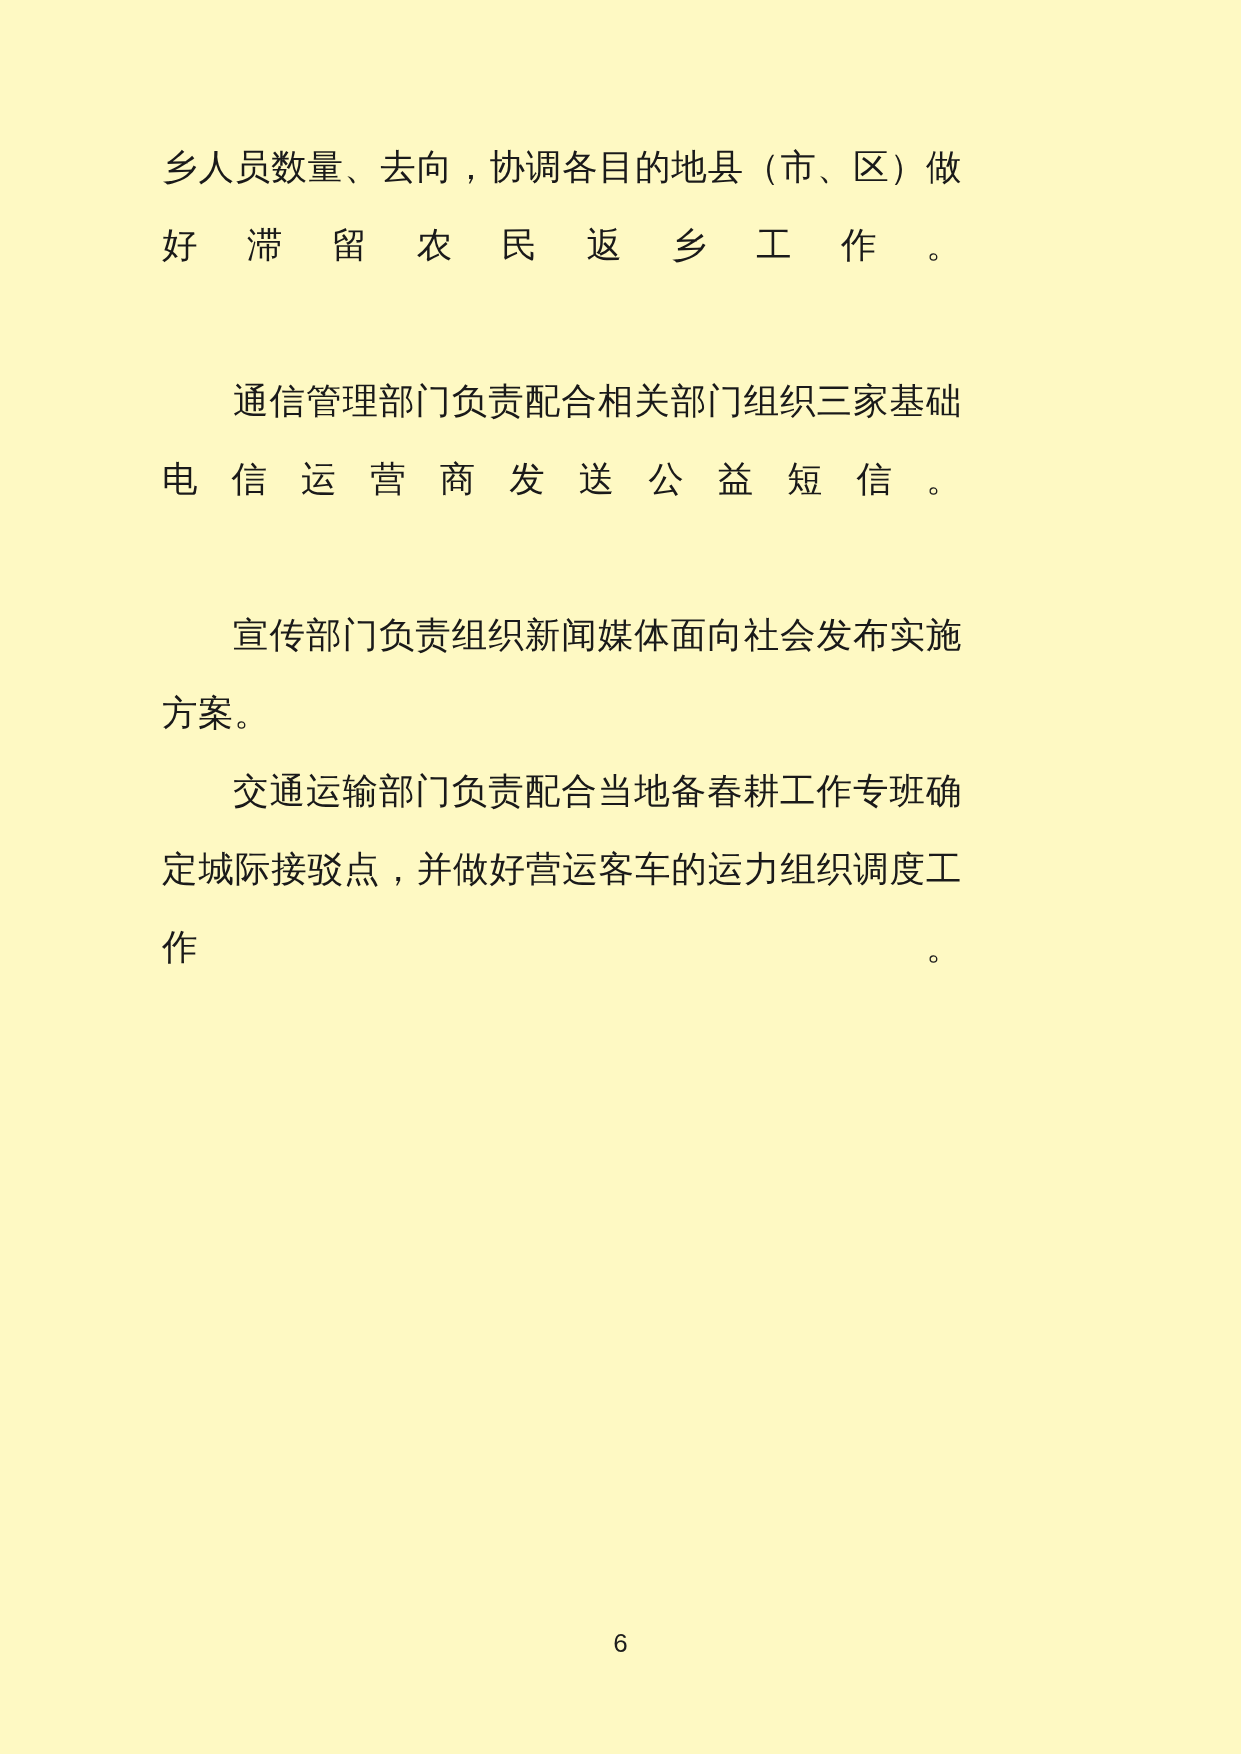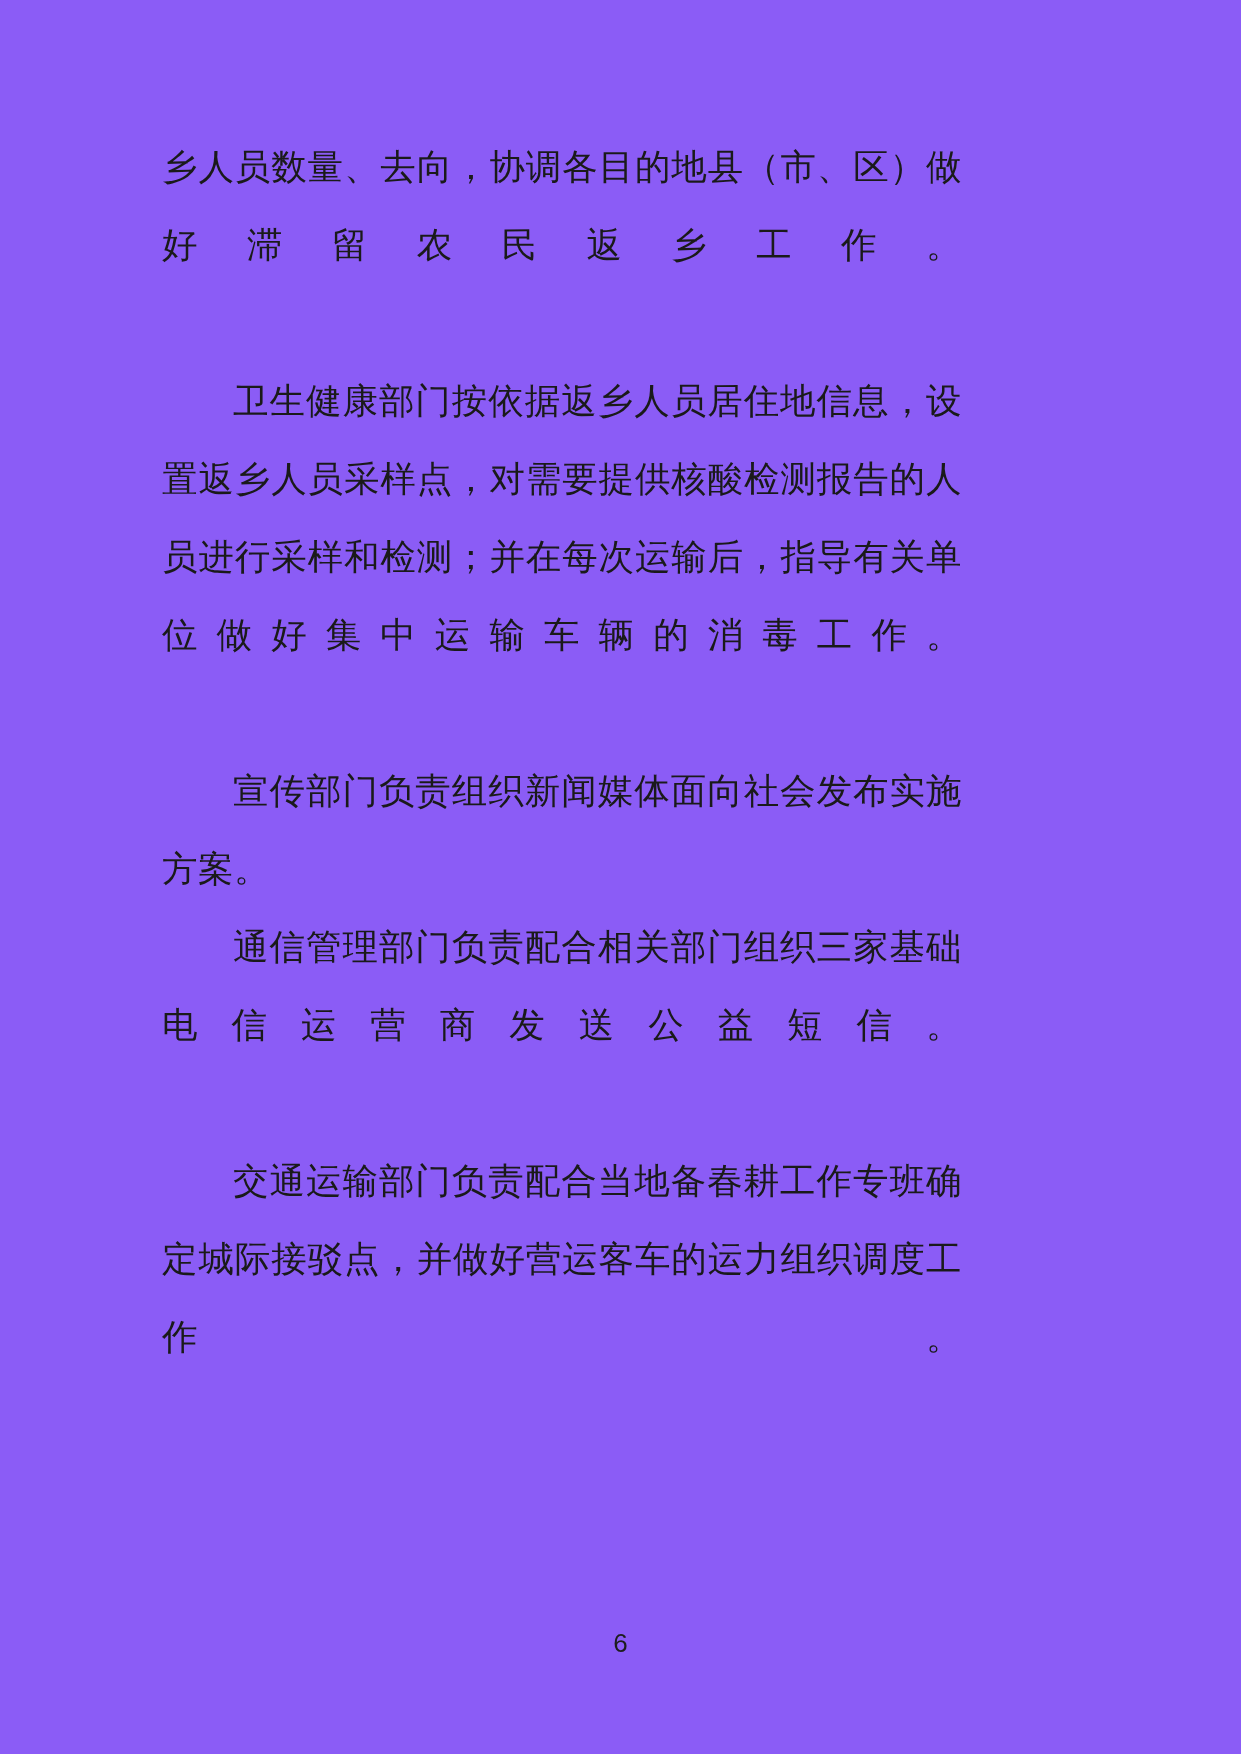--- a/index.html
+++ b/index.html
@@ -14,21 +14,21 @@
     font-family: "Liberation Serif", "DejaVu Serif", serif;
     color: #161616;
     overflow: hidden;
   }
 
   #page {
     position: absolute;
     left: 0; top: 0;
     width: 1241px;
     height: 1754px;
-    background: #8b5cf6;
+    background: #fef9c3;
   }
 
   
   #content {
     position: absolute;
     left: 162px;
     top: 128px;
     width: 800px;
   }
 
@@ -68,26 +68,25 @@
 </style>
 </head>
 <body>
 
 <div id="page">
 
   <div id="content">
 
     <p class="p stretch">乡人员数量、去向，协调各目的地县（市、区）做好滞留农民返乡工作。</p>
 
-    <p class="p indent stretch">卫生健康部门按依据返乡人员居住地信息，设置返乡人员采样点，对需要提供核酸检测报告的人员进行采样和检测；并在每次运输后，指导有关单位做好集中运输车辆的消毒工作。</p>
 
 
+    <p class="p indent stretch">通信管理部门负责配合相关部门组织三家基础电信运营商发送公益短信。</p>
+
     <p class="p indent">宣传部门负责组织新闻媒体面向社会发布实施方案。</p>
-
-    <p class="p indent stretch">通信管理部门负责配合相关部门组织三家基础电信运营商发送公益短信。</p>
 
     <p class="p indent stretch">交通运输部门负责配合当地备春耕工作专班确定城际接驳点，并做好营运客车的运力组织调度工作。</p>
 
   </div>
 
   <div id="page-number">6</div>
 
 </div>
 
 </body></html>

